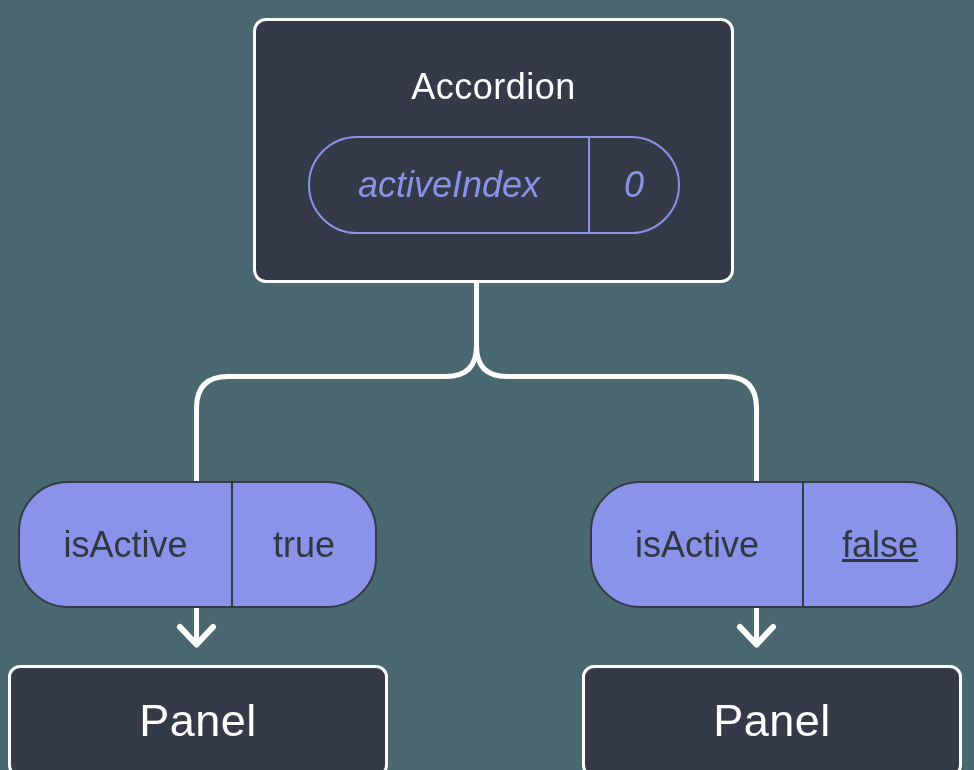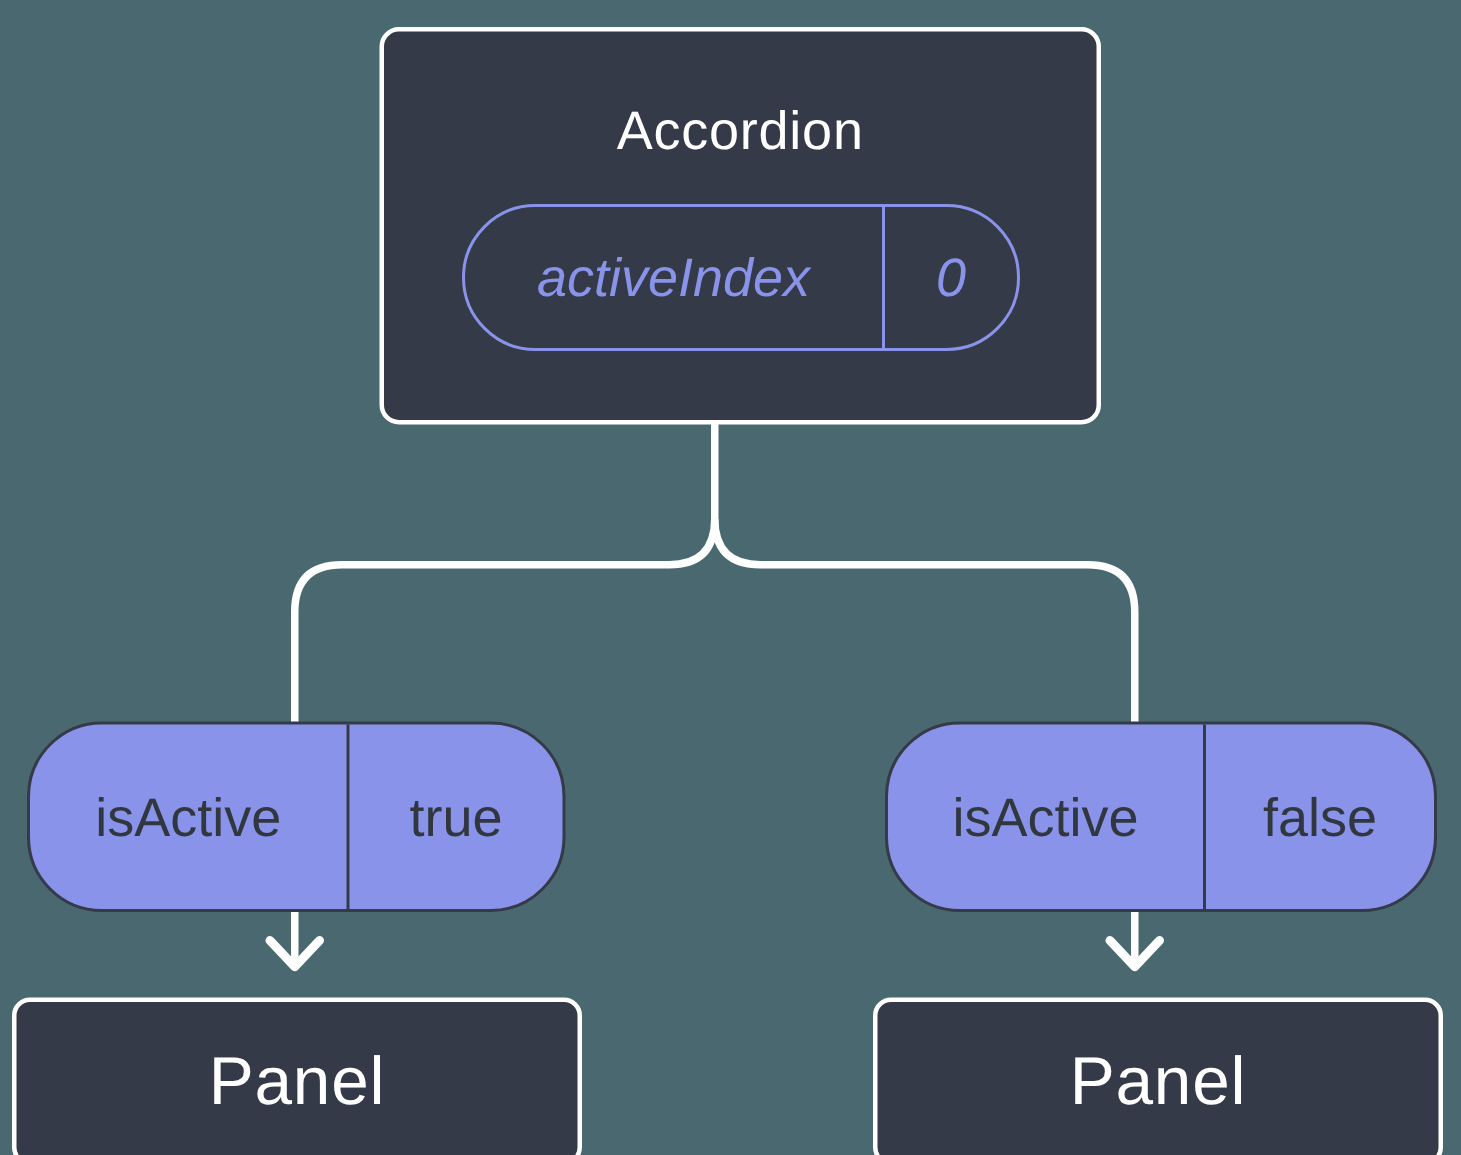--- a/index.html
+++ b/index.html
@@ -91,21 +91,21 @@
     display: flex;
     align-items: center;
     justify-content: center;
   }
   .prop-pill .divider { width: 2px; background: var(--node-fill); }
   .prop-pill-left { left: 18px; top: 466px; width: 359px; }
   .prop-pill-left .seg.label { width: 211px; }
   .prop-pill-left .seg.value { width: 142px; }
   .prop-pill-right { left: 590px; top: 466px; width: 368px; }
   .prop-pill-right .seg.label { width: 210px; }
-  .prop-pill-right .seg.value { width: 152px; }
+  .prop-pill-right .seg.value { width: 152px; text-decoration: underline; }
 
   .panel-node {
     top: 650px;
     width: 380px; height: 112px;
     border-width: 3px;
     border-radius: 12px;
     display: flex;
     align-items: center;
     justify-content: center;
     font-size: 45px;

